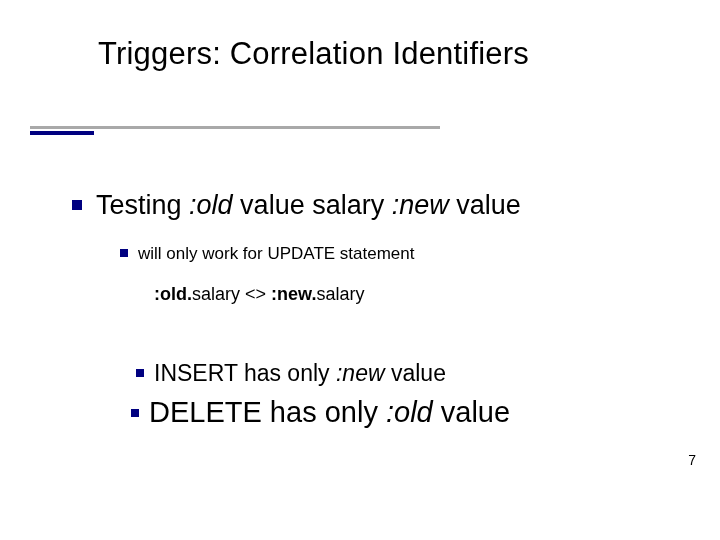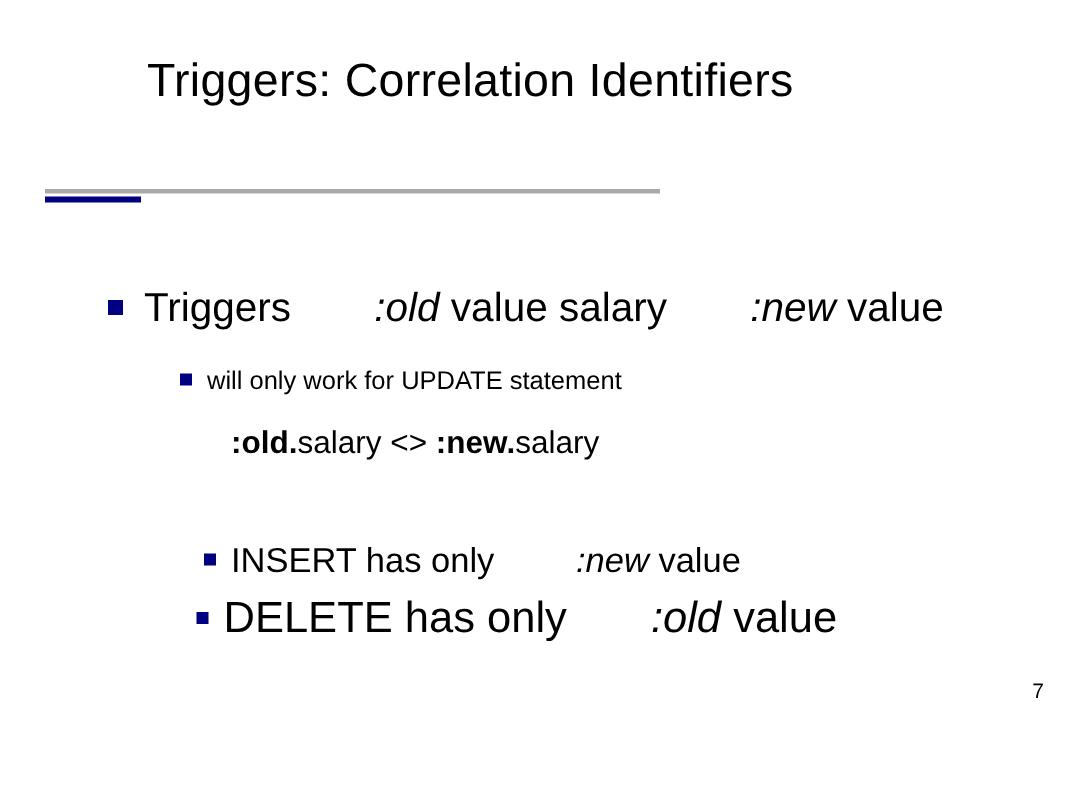--- a/index.html
+++ b/index.html
@@ -72,38 +72,38 @@
     position: absolute;
     left: 120px;
     top: 244px;
     font-size: 17px;
     white-space: nowrap;
   }
   .code {
     position: absolute;
     left: 154px;
     top: 284px;
-    font-size: 21px;
+    font-size: 18px;
     white-space: nowrap;
   }
   .lvl2b {
     position: absolute;
     left: 136px;
     top: 360px;
     font-size: 23px;
     white-space: nowrap;
   }
   .lvl2c {
     position: absolute;
     left: 131px;
     top: 396px;
     font-size: 29px;
     white-space: nowrap;
   }
-  .italic { font-style: italic; margin-left: 48px; }
+  .italic { font-style: italic; }
   .bold { font-weight: bold; }
   .pagenum {
     position: absolute;
     right: 24px;
     bottom: 20px;
     font-size: 14px;
     color: #000;
     font-family: Tahoma, Verdana, sans-serif;
   }
 </style>
@@ -113,21 +113,21 @@
 <div class="slide">
 
   <div class="title">Triggers: Correlation Identifiers</div>
 
   <div class="rule-group">
     <div class="rule-gray"></div>
     <div class="rule-navy"></div>
   </div>
 
   <div class="lvl1">
-    <span class="bullet-sq"></span><span>Triggers </span><span class="italic">:old</span><span> value salary </span><span class="italic">:new</span><span> value</span>
+    <span class="bullet-sq"></span><span>Testing </span><span class="italic">:old</span><span> value salary </span><span class="italic">:new</span><span> value</span>
   </div>
 
   <div class="lvl2a">
     <span class="bullet-sq small"></span><span>will only work for UPDATE statement</span>
   </div>
 
   <div class="code">
     <span class="bold">:old.</span><span>salary &lt;&gt; </span><span class="bold">:new.</span><span>salary</span>
   </div>
 

